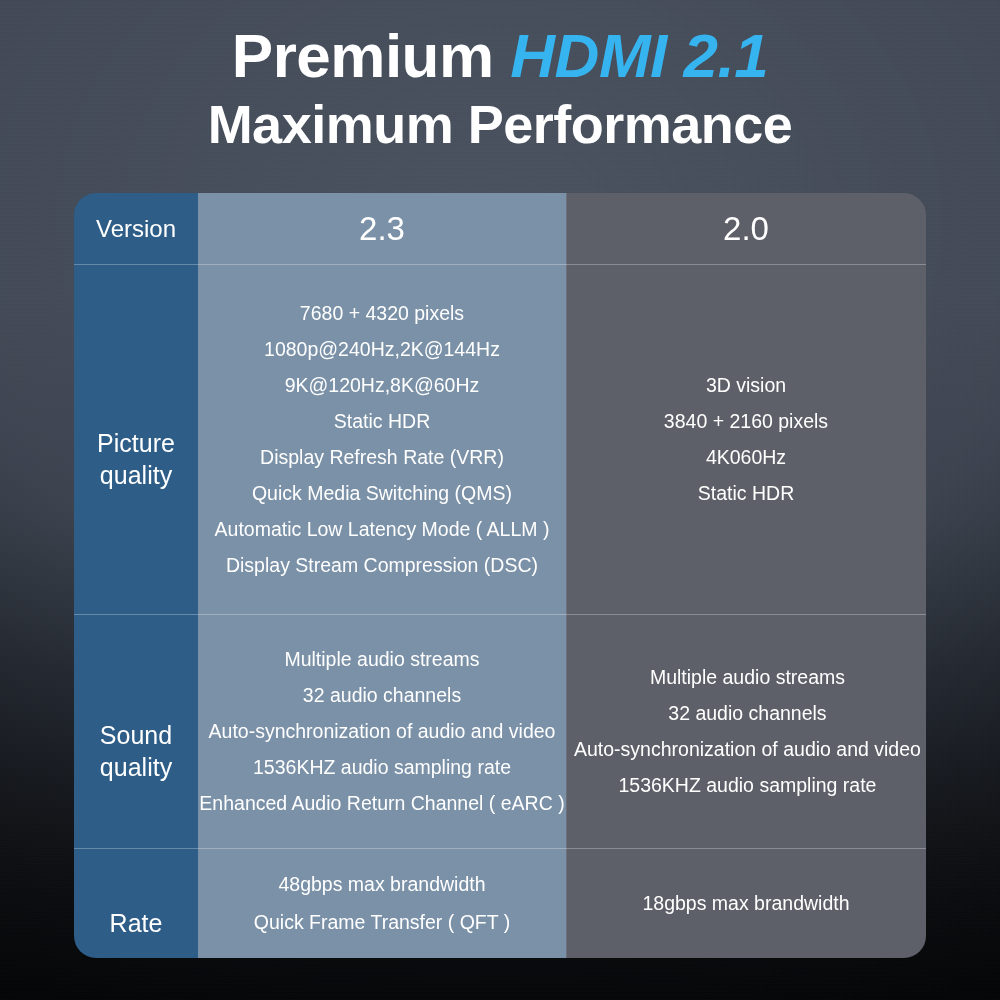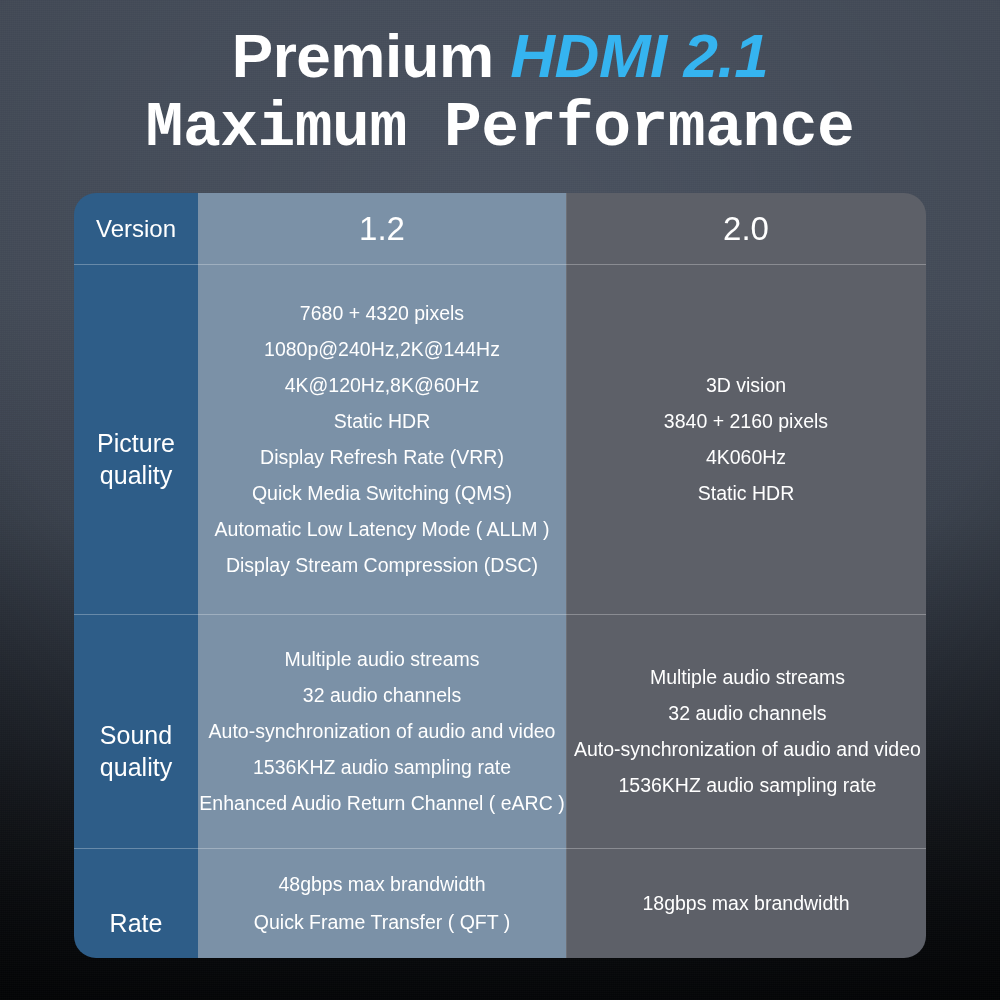--- a/index.html
+++ b/index.html
@@ -45,21 +45,21 @@
     text-align:center;
     line-height:1.02;
   }
   .title-line {
     font-size:62px;
     font-weight:bold;
     color:#ffffff;
     letter-spacing:-0.5px;
     white-space:nowrap;
   }
-  .title-line.l2 { margin-top:10px; font-size:63px;font-family:Liberation Mono, monospace; }
+  .title-line.l2 { margin-top:10px; font-size:54px; }
   .accent { color:#35b4f0;font-style:italic; }
 
   
   .table {
     position:absolute;
     left:74px; top:193px;
     width:852px; height:765px;
     border-radius:22px;
     overflow:hidden;
     display:flex;
@@ -146,39 +146,39 @@
     <div class="title-line l2">Maximum Performance</div>
   </div>
 
   <div class="table">
 
     <div class="row row-header">
       <div class="cell col-label">
         <span class="hdr-label">Version</span>
       </div>
       <div class="cell col-21">
-        <span class="hdr-ver">1.2</span>
+        <span class="hdr-ver">2.3</span>
       </div>
       <div class="cell col-20">
         <span class="hdr-ver">2.0</span>
       </div>
     </div>
 
     <div class="row row-picture">
       <div class="cell col-label">
         <div class="side-label">
           <div>Picture</div>
           <div>quality</div>
         </div>
       </div>
       <div class="cell col-21">
         <div class="lines">
           <div class="line">7680 + 4320 pixels</div>
           <div class="line">1080p@240Hz,2K@144Hz</div>
-          <div class="line">4K@120Hz,8K@60Hz</div>
+          <div class="line">9K@120Hz,8K@60Hz</div>
           <div class="line">Static HDR</div>
           <div class="line">Display Refresh Rate (VRR)</div>
           <div class="line">Quick Media Switching (QMS)</div>
           <div class="line">Automatic Low Latency Mode ( ALLM )</div>
           <div class="line">Display Stream Compression (DSC)</div>
         </div>
       </div>
       <div class="cell col-20">
         <div class="lines">
           <div class="line">3D vision</div>

